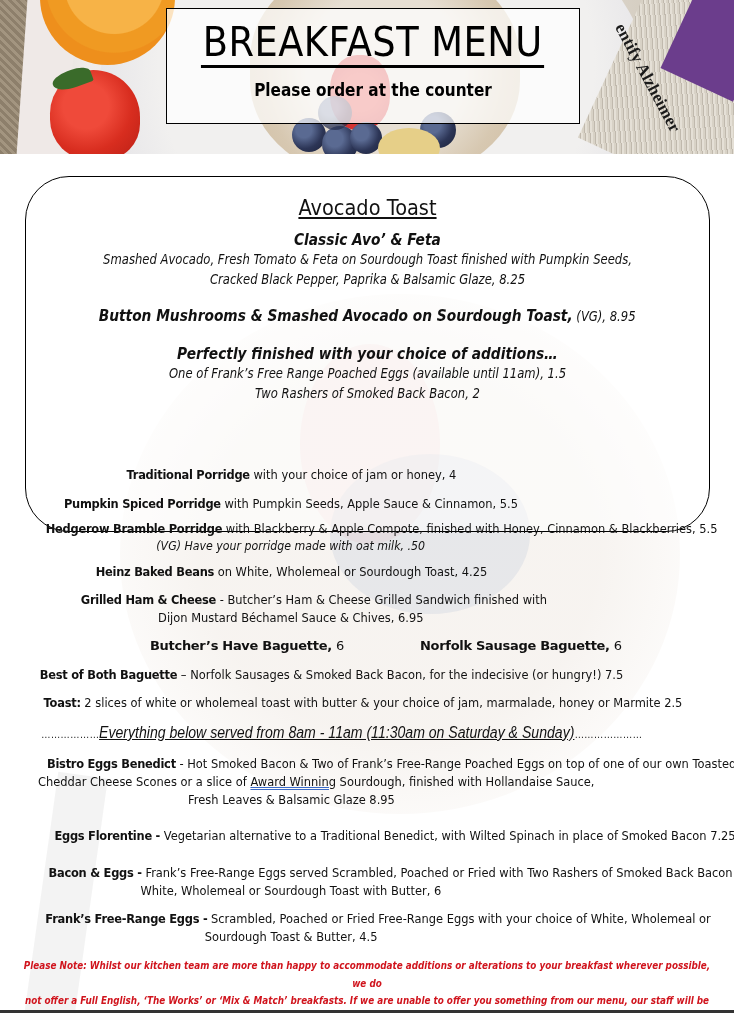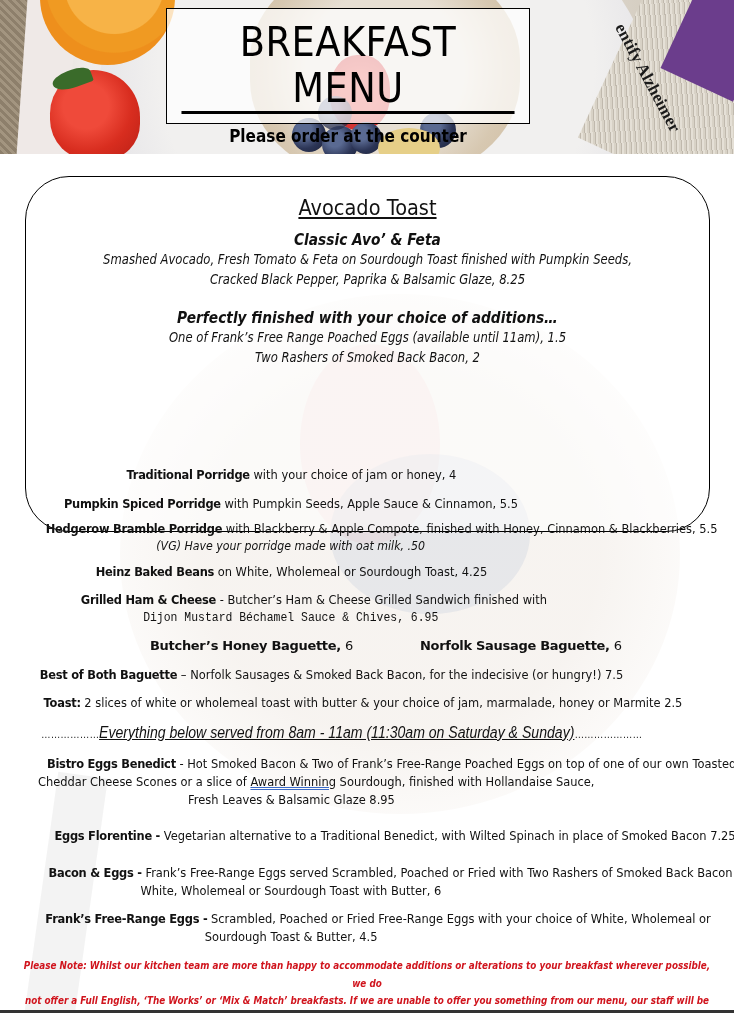--- a/index.html
+++ b/index.html
@@ -24,21 +24,21 @@
     .hero .porridge { position:absolute; left:250px; top:-40px; width:270px; height:220px; border-radius:45%;
       background: radial-gradient(circle at 50% 50%, #e7dfd3 0 45%, #d7c8b1 70%, #cdbb9f 100%); }
     .hero .berry { position:absolute; border-radius:50%; background: radial-gradient(circle at 35% 35%, #5a6a92 0 25%, #2c3556 60%, #1b2138 100%); }
     .hero .rasp { position:absolute; left:330px; top:55px; width:60px; height:75px; border-radius:45%; background: radial-gradient(circle, #e4443d 0 40%, #c8262a 100%); }
     .hero .banana { position:absolute; left:378px; top:128px; width:62px; height:40px; border-radius:50%; background:#e6cf88; }
     .hero .newspaper { position:absolute; left:615px; top:-30px; width:200px; height:220px; background: repeating-linear-gradient(60deg, #d8d2c6 0 2px, #c0b9ad 2px 3px, #e5e0d6 3px 5px); transform: rotate(25deg); }
     .hero .news-purple { position:absolute; left:680px; top:-20px; width:80px; height:110px; background:#6b3d8c; transform: rotate(25deg); }
     .hero .news-headline { position:absolute; left:628px; top:20px; width:140px; font-family: "Liberation Serif", serif; font-weight:bold; font-size:17px; color:#1a1a1a; transform: rotate(62deg); transform-origin: left top; white-space:nowrap; }
 
     .title-box {
-      position:absolute; left:166px; top:8px; width:364px; height:116px;
+      position:absolute; left:166px; top:8px; width:414px; height:116px;
       border:1.5px solid #000; background: rgba(255,255,255,0.72);
       text-align:center;
     }
     .title-box .title {
       display:inline-block; margin-top:10px; font-size:40px; font-weight:normal; letter-spacing:0.5px;
       color:#000; border-bottom:3px solid #000; line-height:46px; padding: 0 2px;
       font-family: "DejaVu Sans", sans-serif; transform: scaleX(0.92);
     }
     .title-box .subtitle { margin-top:12px; font-size:17px; font-weight:bold; color:#000; font-family: "DejaVu Sans", sans-serif; transform: scaleX(0.9); }
 
@@ -128,20 +128,25 @@
 
 <div class="avo-box">
   <div class="section-title">Avocado Toast</div>
 
   <div class="avo-block1">
     <div class="item-title">Classic Avo’ &amp; Feta</div>
     <div class="item-desc">Smashed Avocado, Fresh Tomato &amp; Feta on Sourdough Toast finished with Pumpkin Seeds,</div>
     <div class="item-desc">Cracked Black Pepper, Paprika &amp; Balsamic Glaze, 8.25</div>
   </div>
 
+  <div class="avo-block2">
+    <div class="item-title">
+      <span>Button Mushrooms &amp; Smashed Avocado on Sourdough Toast,</span><span class="small"> (VG), 8.95</span>
+    </div>
+  </div>
 
   <div class="avo-block3">
     <div class="item-title">Perfectly finished with your choice of additions…</div>
     <div class="item-desc">One of Frank’s Free Range Poached Eggs (available until 11am), 1.5</div>
     <div class="item-desc">Two Rashers of Smoked Back Bacon, 2</div>
   </div>
 </div>
 
 <div class="menu">
   <div class="line" style="top:466px;">
@@ -155,26 +160,26 @@
   </div>
   <div class="line i" style="top:537px;font-size:12.5px;">
     <span class="inner">(VG) Have your porridge made with oat milk, .50</span>
   </div>
   <div class="line" style="top:563px;">
     <span class="inner"><span class="b">Heinz Baked Beans</span><span> on White, Wholemeal or Sourdough Toast, 4.25</span></span>
   </div>
   <div class="line" style="top:591px;padding-left:46px;">
     <span class="inner"><span class="b">Grilled Ham &amp; Cheese</span><span> - Butcher’s Ham &amp; Cheese Grilled Sandwich finished with</span></span>
   </div>
-  <div class="line" style="top:609px;font-family:Liberation Mono, monospace;">
+  <div class="line" style="top:609px;">
     <span class="inner">Dijon Mustard Béchamel Sauce &amp; Chives, 6.95</span>
   </div>
 
   <div class="baguettes">
-    <span class="left"><span class="b">Butcher’s Honey Baguette,</span><span> 6</span></span>
+    <span class="left"><span class="b">Butcher’s Have Baguette,</span><span> 6</span></span>
     <span class="right"><span class="b">Norfolk Sausage Baguette,</span><span> 6</span></span>
   </div>
 
   <div class="line" style="top:666px;">
     <span class="inner"><span class="b">Best of Both Baguette</span><span> – Norfolk Sausages &amp; Smoked Back Bacon, for the indecisive (or hungry!) 7.5</span></span>
   </div>
   <div class="line" style="top:694px;">
     <span class="inner"><span class="b">Toast:</span><span>  2 slices of white or wholemeal toast with butter &amp; your choice of jam, marmalade, honey or Marmite 2.5</span></span>
   </div>
 </div>

